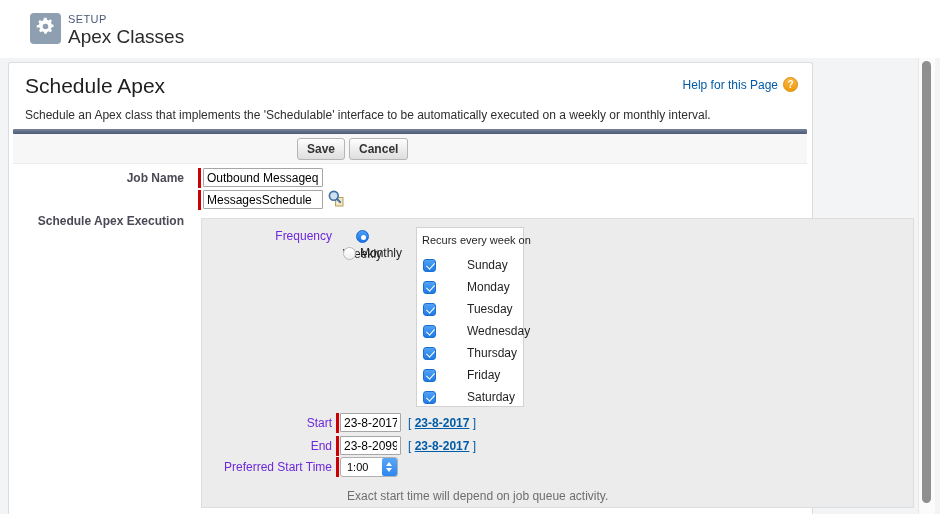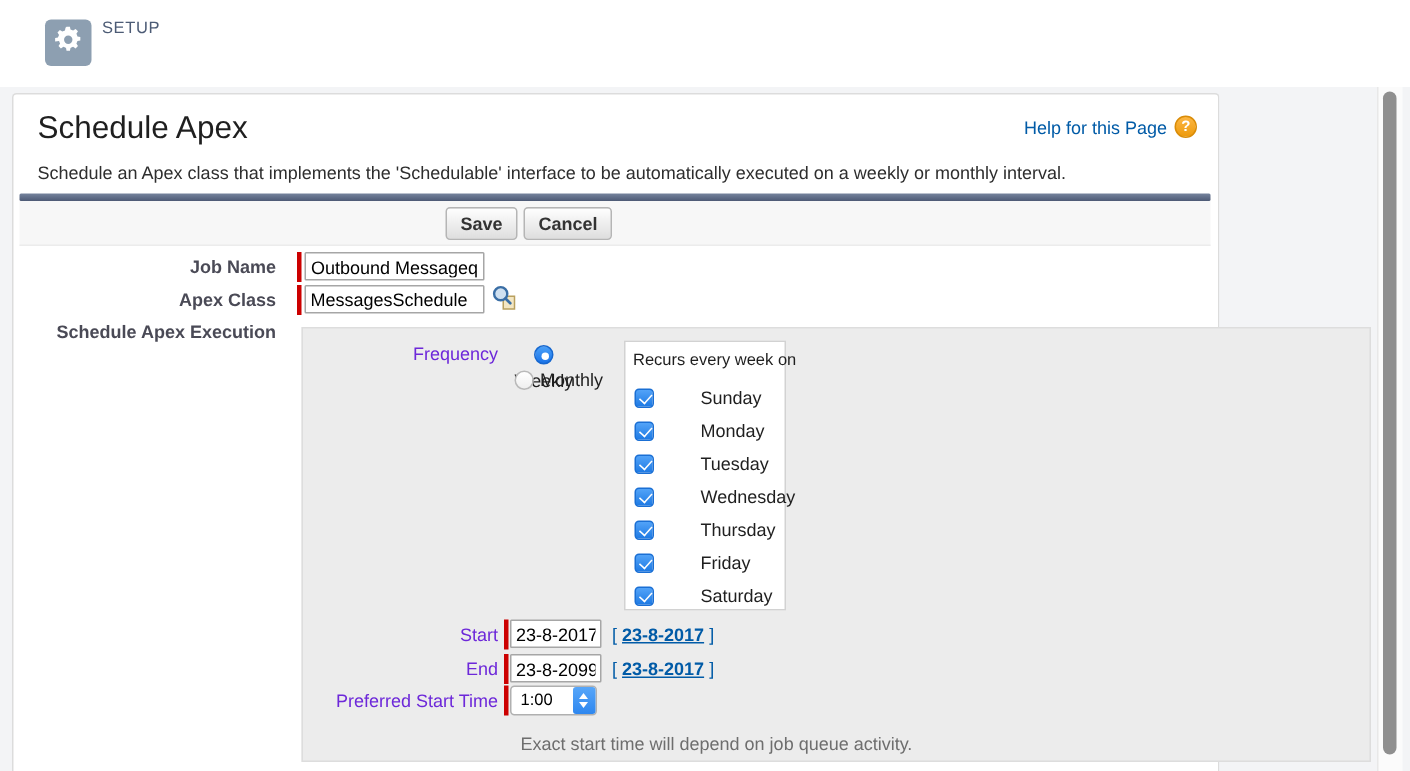--- a/index.html
+++ b/index.html
@@ -76,20 +76,21 @@
 
   <div class="setup-header">
     <div class="setup-tile">
       <span>
         <svg width="21" height="21" viewBox="0 0 24 24">
             <path fill="#fff" fill-rule="evenodd" d="M10.7 2h2.6l.4 2.2c.7.17 1.37.44 2 .8l1.9-1.2 1.8 1.8-1.2 1.9c.35.63.62 1.3.8 2l2.2.4v2.6l-2.2.4a8 8 0 0 1-.8 2l1.2 1.9-1.8 1.8-1.9-1.2a8 8 0 0 1-2 .8l-.4 2.2h-2.6l-.4-2.2a8 8 0 0 1-2-.8l-1.9 1.2-1.8-1.8 1.2-1.9a8 8 0 0 1-.8-2L2 13.3v-2.6l2.2-.4c.18-.7.45-1.37.8-2L3.8 6.4l1.8-1.8 1.9 1.2c.63-.35 1.3-.62 2-.8l.4-2.2zM12 8.8a3.2 3.2 0 1 0 0 6.4 3.2 3.2 0 0 0 0-6.4z"></path>
           </svg>
       </span>
     </div>
     <div class="setup-eyebrow">SETUP</div>
+    <div class="setup-title">Apex Classes</div>
   </div>
 
   <div class="card">
     <div class="page-title">Schedule Apex</div>
     <div class="help-wrap">
       <a href="#" class="help-link">Help for this Page</a>
       <span class="help-icon">?</span>
     </div>
     <div class="page-desc">Schedule an Apex class that implements the 'Schedulable' interface to be automatically executed on a weekly or monthly interval.</div>
 
@@ -98,21 +99,20 @@
       <div class="btn-group">
         <button class="sf-btn">Save</button>
         <button class="sf-btn">Cancel</button>
       </div>
     </div>
 
     <div class="f-label" style="top:108px;">Job Name</div>
     <div class="req-bar" style="left:189px; top:105px;"></div>
     <input class="txt-input" style="left: 194px; top: 105px; width: 120px;" value="Outbound Messagequeu">
 
-    <div class="f-label" style="top:130px;">Apex Class</div>
     <div class="req-bar" style="left:189px; top:127px;"></div>
     <input class="txt-input" style="left: 194px; top: 127px; width: 120px;" value="MessagesSchedule">
     <button class="lookup-btn">
       <span>
         <svg width="18" height="18" viewBox="0 0 18 18">
           <rect x="8.5" y="8.5" width="7.5" height="8.5" fill="#f3e6c3" stroke="#b9a05e" stroke-width="1"></rect>
           <circle cx="6.8" cy="6.8" r="4.4" fill="#cfe0f0" stroke="#3a6ea5" stroke-width="1.6"></circle>
           <line x1="10" y1="10" x2="13.2" y2="13.2" stroke="#3a6ea5" stroke-width="1.8" stroke-linecap="round"></line>
         </svg>
       </span>

